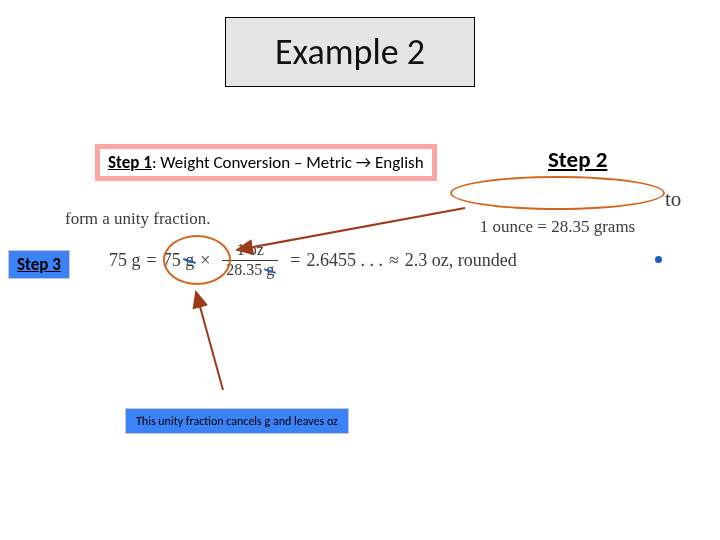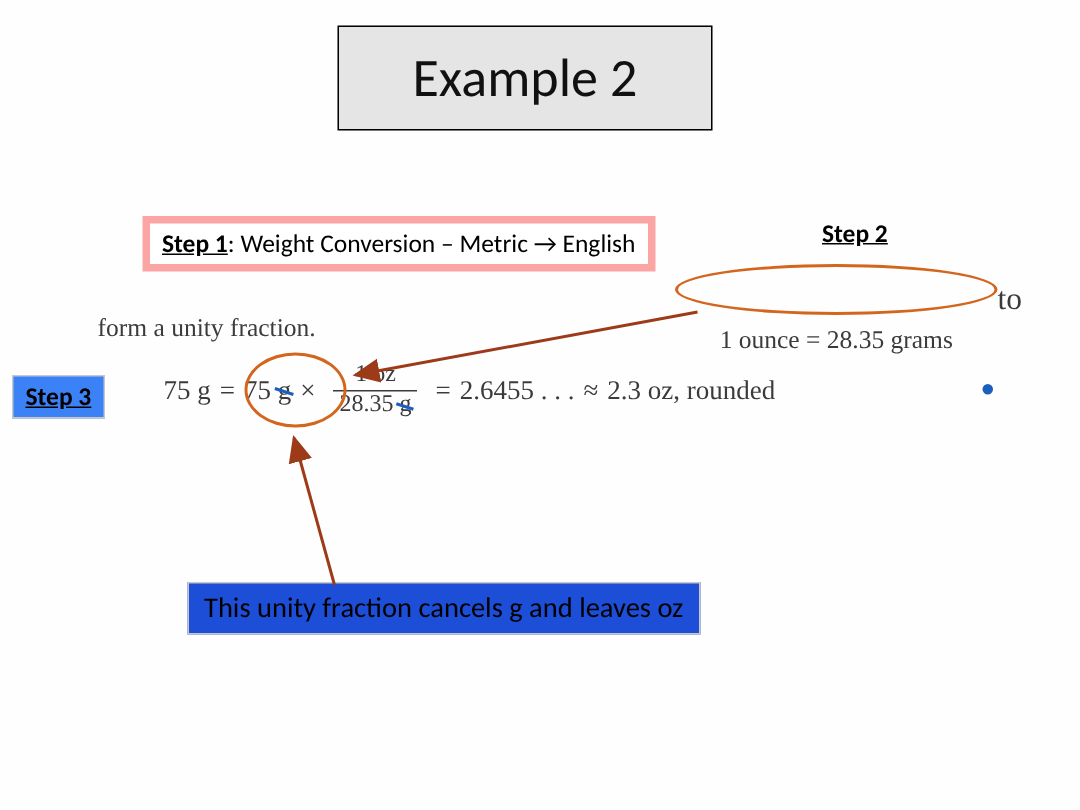--- a/index.html
+++ b/index.html
@@ -33,21 +33,21 @@
     padding: 3px 8px;
     border: 5px solid #fca5a5;
     background: #fff;
     font-size: 17px;
     color: #000;
   }
   .step1-box .label { text-decoration: underline; font-weight: bold; }
   .step2 {
     position: absolute;
     left: 548px; top: 145px;
-    font-size: 17px;
+    font-size: 23px;
     font-weight: bold;
     text-decoration: underline;
     color: #000;
   }
   .step3-box {
     position: absolute;
     left: 8px; top: 250px;
     padding: 3px 8px;
     border: 1px solid #c7c7c7;
     background: #3b82f6;
@@ -136,25 +136,25 @@
   }
   .bullet {
     position: absolute;
     left: 655px; top: 256px;
     width: 7px; height: 7px;
     border-radius: 50%;
     background: #1a5fbd;
   }
   .caption-box {
     position: absolute;
-    left: 125px; top: 388px;
+    left: 125px; top: 408px;
     padding: 5px 10px;
     border: 1px solid #c7c7c7;
-    background: #1d4ed8;
-    font-size: 19px;
+    background: #3b82f6;
+    font-size: 12px;
     color: #000;
   }
   svg.arrows {
     position: absolute;
     left: 0; top: 0;
     width: 720px; height: 540px;
     pointer-events: none;
   }
 </style>
 </head>

